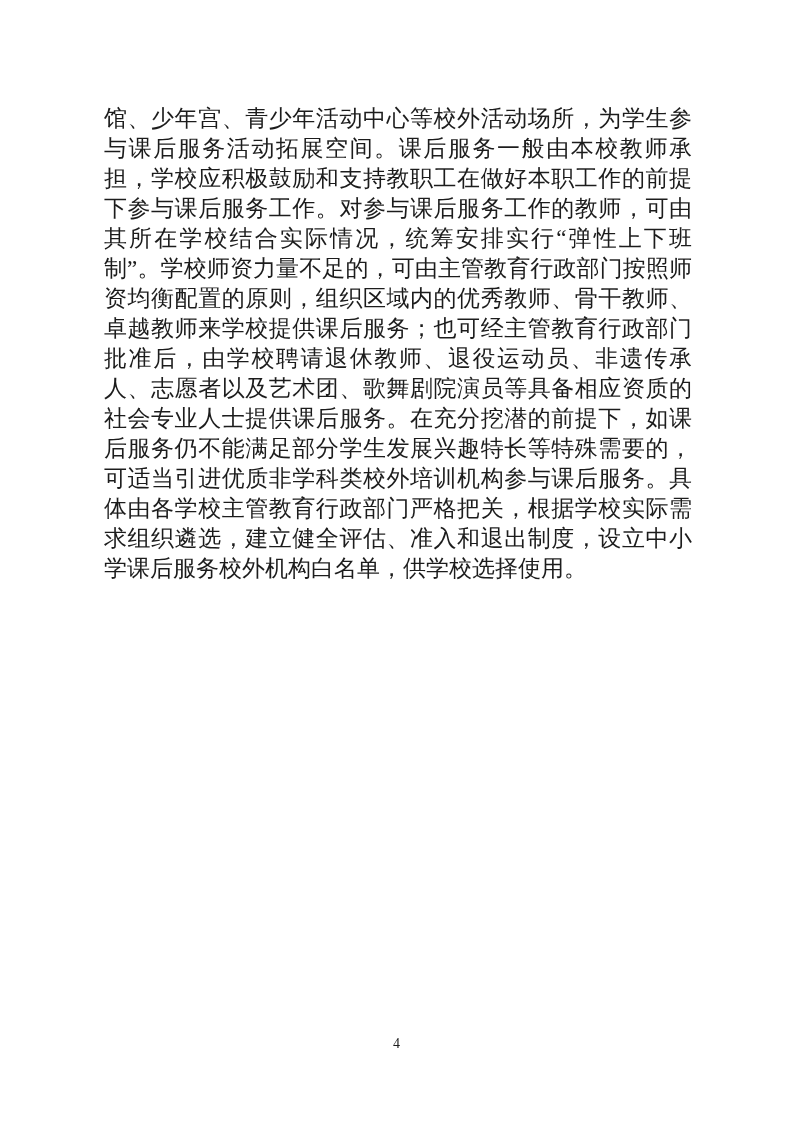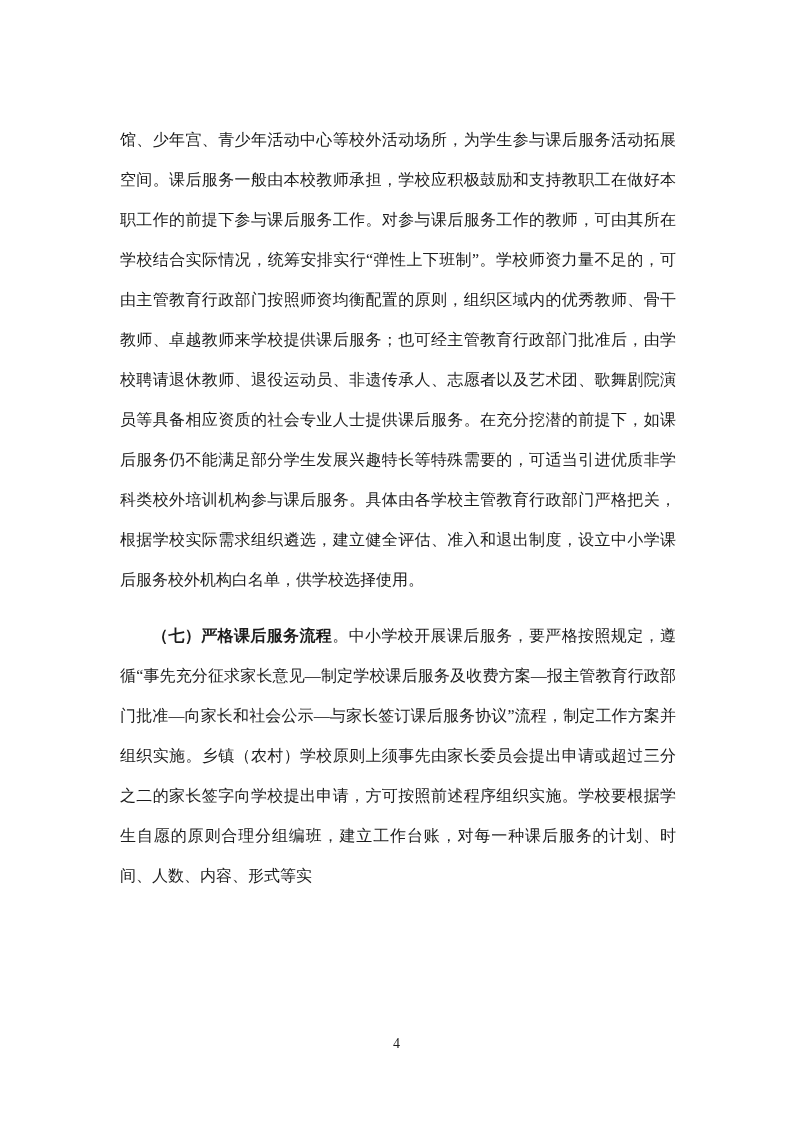--- a/index.html
+++ b/index.html
@@ -16,23 +16,23 @@
     font-family: "Liberation Serif", "DejaVu Serif", serif;
     color: #1c1c1c;
   }
   .text-block {
     position: absolute;
     left: 104px;
     top: 104px;
     width: 588px;
   }
   .para {
-    margin: 16px;
-    font-size: 16px;
-    line-height: 40px;
+    margin: 0;
+    font-size: 23px;
+    line-height: 30px;
     text-align: justify;
     text-justify: inter-character;
     letter-spacing: 0;
     word-break: normal;
   }
   .para.indent {
     text-indent: 2em;
   }
   .run.bold {
     font-weight: bold;
@@ -46,16 +46,15 @@
     font-size: 14px;
     color: #1c1c1c;
   }
 </style>
 </head>
 <body>
 
 <div class="page">
   <div class="text-block" id="paragraphs">
       <p class="para"><span class="run">馆、少年宫、青少年活动中心等校外活动场所，为学生参与课后服务活动拓展空间。课后服务一般由本校教师承担，学校应积极鼓励和支持教职工在做好本职工作的前提下参与课后服务工作。对参与课后服务工作的教师，可由其所在学校结合实际情况，统筹安排实行“弹性上下班制”。学校师资力量不足的，可由主管教育行政部门按照师资均衡配置的原则，组织区域内的优秀教师、骨干教师、卓越教师来学校提供课后服务；也可经主管教育行政部门批准后，由学校聘请退休教师、退役运动员、非遗传承人、志愿者以及艺术团、歌舞剧院演员等具备相应资质的社会专业人士提供课后服务。在充分挖潜的前提下，如课后服务仍不能满足部分学生发展兴趣特长等特殊需要的，可适当引进优质非学科类校外培训机构参与课后服务。具体由各学校主管教育行政部门严格把关，根据学校实际需求组织遴选，建立健全评估、准入和退出制度，设立中小学课后服务校外机构白名单，供学校选择使用。</span></p>
-      <p class="para indent"><span class="run bold">（七）严格课后服务流程</span><span class="run">。中小学校开展课后服务，要严格按照规定，遵循“事先充分征求家长意见—制定学校课后服务及收费方案—报主管教育行政部门批准—向家长和社会公示—与家长签订课后服务协议”流程，制定工作方案并组织实施。乡镇（农村）学校原则上须事先由家长委员会提出申请或超过三分之二的家长签字向学校提出申请，方可按照前述程序组织实施。学校要根据学生自愿的原则合理分组编班，建立工作台账，对每一种课后服务的计划、时间、人数、内容、形式等实</span></p>
     </div>
   <div class="page-number">4</div>
 </div>
 
 </body></html>

